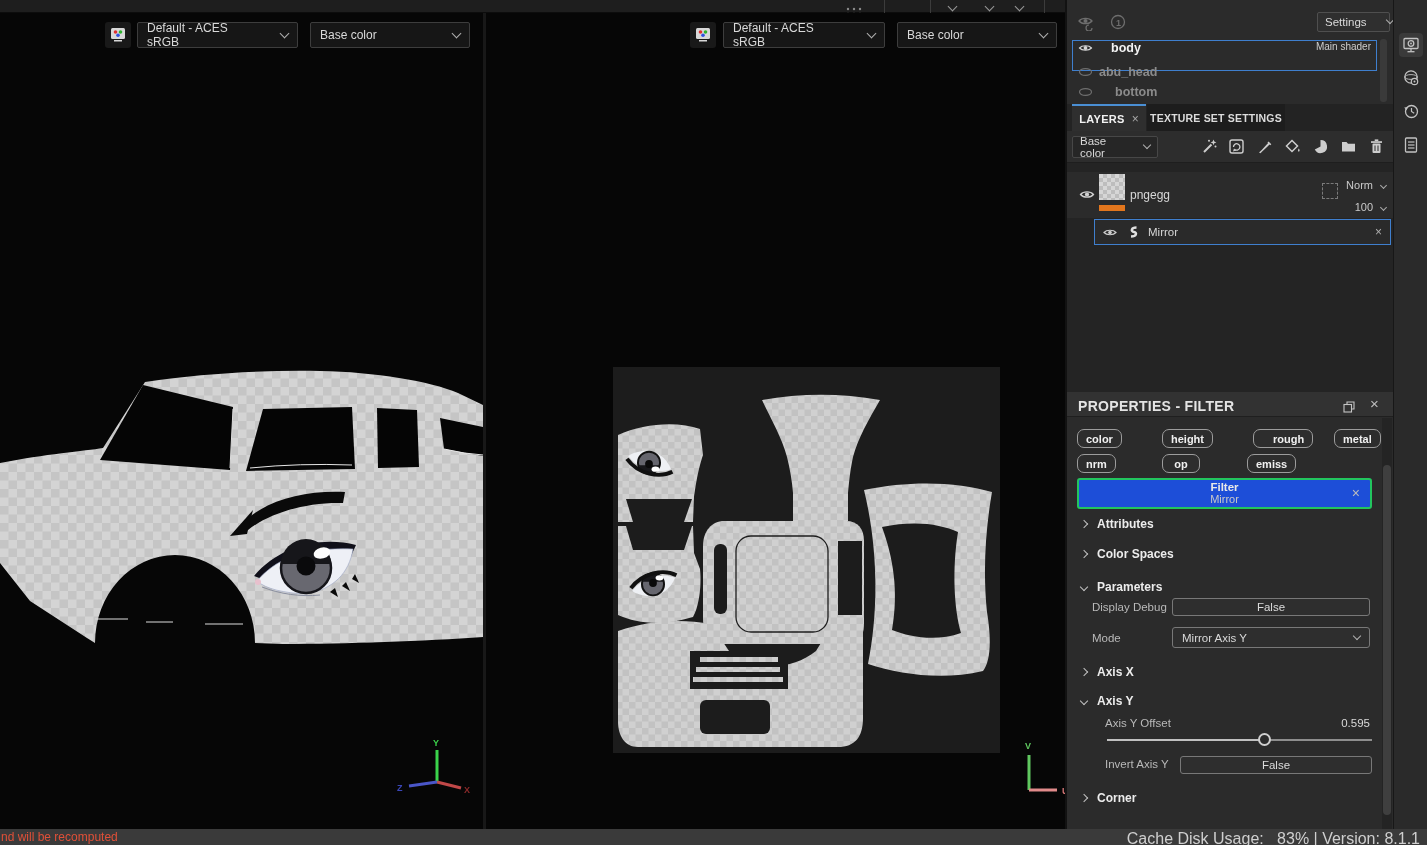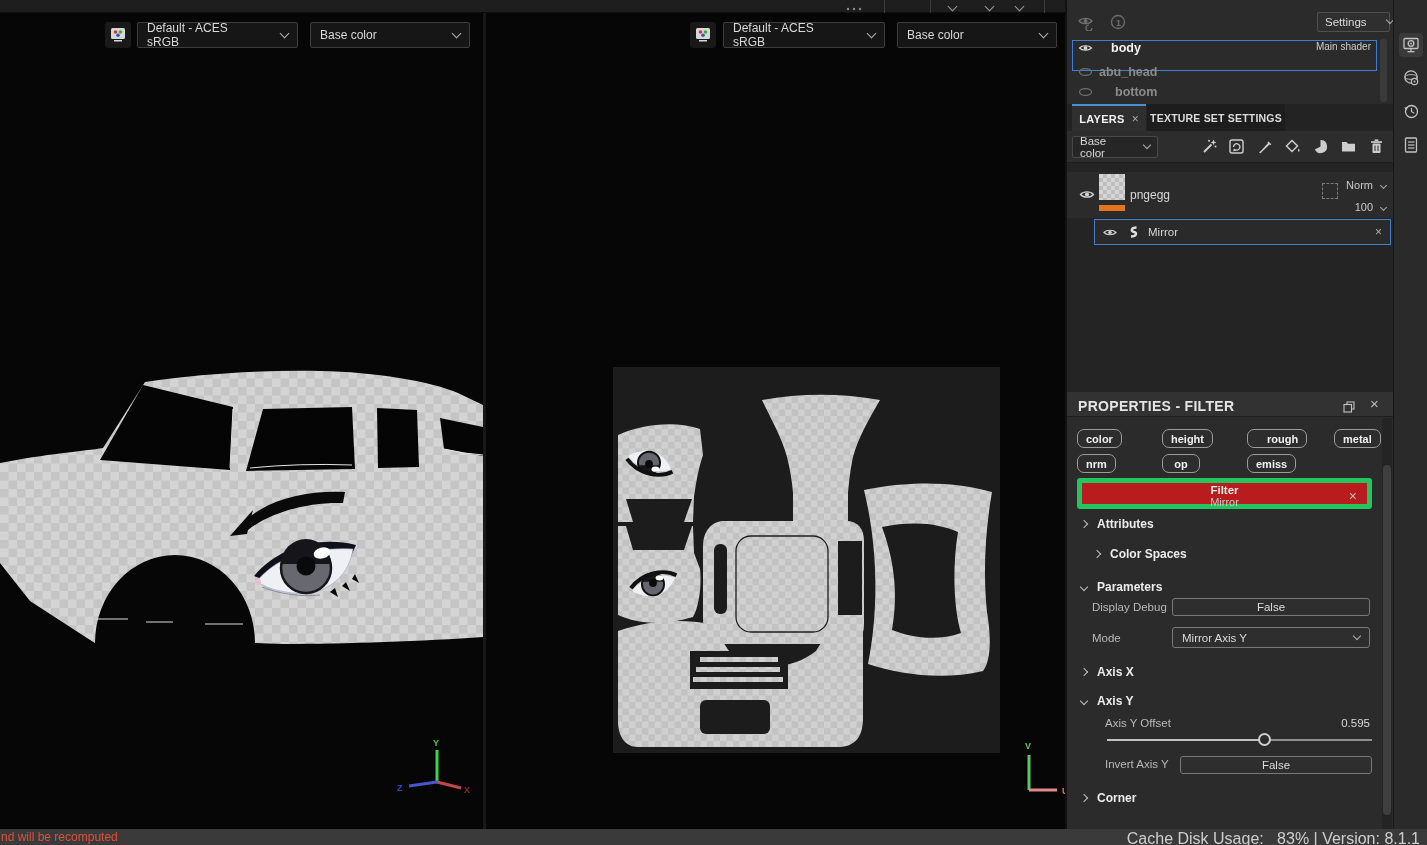--- a/index.html
+++ b/index.html
@@ -330,47 +330,47 @@
         </span>
         <span class="r xtxt" style="left:303px;top:4px;font-size:15px;">×</span>
       </div>
 
       <div class="chbtn" style="left:10px;top:37px;">
           <span>color</span>
         </div>
       <div class="chbtn" style="left:95px;top:37px;">
           <span>height</span>
         </div>
-      <div class="chbtn" style="left:180px;top:37px;padding-left:19px;">
+      <div class="chbtn" style="left:186px;top:37px;padding-left:19px;">
           <span>rough</span>
         </div>
       <div class="chbtn" style="left:267px;top:37px;">
           <span>metal</span>
         </div>
       <div class="chbtn" style="left:10px;top:62px;">
           <span>nrm</span>
         </div>
       <div class="chbtn" style="left:95px;top:62px;">
           <span>op</span>
         </div>
       <div class="chbtn" style="left:180px;top:62px;">
           <span>emiss</span>
         </div>
 
-      <div class="r" style="left:10px;top:86px;width:295px;height:31px;border:5px solid #22c55e;border-radius:3px;background:#b91c1c;">
+      <div class="r" style="left:10px;top:86px;width:295px;height:31px;border:2px solid #22c55e;border-radius:3px;background:#1d4ed8;">
         <div style="text-align:center;color:#e8e8e8;font-weight:bold;font-size:11.5px;margin-top:1px;">Filter</div>
         <div style="text-align:center;color:#c8c8c8;font-size:11px;">Mirror</div>
         <span class="r xtxt" style="right:10px;top:6px;font-size:14px;">×</span>
       </div>
 
       <div class="sect" style="left:14px;top:125px;">
           <i class="cr"></i>
           <span>Attributes</span>
         </div>
-      <div class="sect" style="left:27px;top:155px;">
+      <div class="sect" style="left:14px;top:155px;">
           <i class="cr"></i>
           <span>Color Spaces</span>
         </div>
       <div class="sect" style="left:14px;top:188px;">
           <i class="cd"></i>
           <span>Parameters</span>
         </div>
 
       <span class="plabel" style="left:25px;top:209px;">Display Debug</span>
       <div class="valbtn" style="left:105px;top:206px;width:198px;height:18px;">

